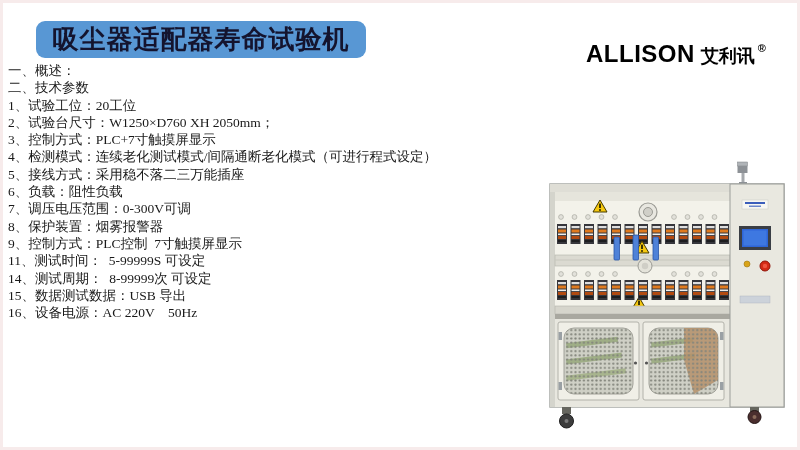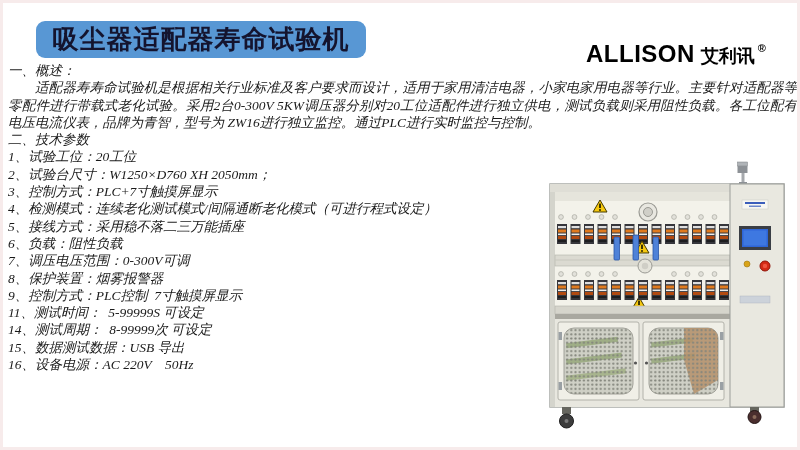--- a/index.html
+++ b/index.html
@@ -25,21 +25,21 @@
   .logo{
     position:absolute;left:586px;top:40px;display:flex;align-items:baseline;
     color:#000000;font-family:"Liberation Sans", sans-serif;font-weight:bold;
   }
   .logo-latin{font-size:24px;letter-spacing:.5px;}
   .logo-cjk{font-size:18px;margin-left:6px;text-align:right;}
   .logo-reg{font-size:11px;position:relative;top:-10px;margin-left:3px;}
   
   .content{
     position:absolute;left:8px;top:62px;width:789px;
-    font-size:13.5px;line-height:17.3px;color:#191919;font-style:italic;
+    font-size:13.5px;line-height:17.3px;color:#191919;
   }
   .ov-heading,.spec-heading{white-space:pre-wrap;}
   .para{text-indent:2em;text-align:justify;}
   .spec-item{white-space:pre-wrap;}
   
   .machine{position:absolute;left:544px;top:160px;width:252px;height:282px;}
 </style>
 </head>
 <body>
 
@@ -50,21 +50,20 @@
 </div>
 
 <div class="logo">
   <span class="logo-latin">ALLISON</span>
   <span class="logo-cjk">艾利讯</span>
   <span class="logo-reg">®</span>
 </div>
 
 <div class="content">
   <div class="ov-heading">一、概述：</div>
-  <div class="para">适配器寿寿命试验机是根据相关行业标准及客户要求而设计，适用于家用清洁电器，小家电家用电器等行业。主要针对适配器等零配件进行带载式老化试验。采用2台0-300V 5KW调压器分别对20工位适配件进行独立供电，测试负载则采用阻性负载。各工位配有电压电流仪表，品牌为青智，型号为 ZW16进行独立监控。通过PLC进行实时监控与控制。</div>
   <div class="spec-heading">二、技术参数</div>
   <div class="spec-item">1、试验工位：20工位</div>
   <div class="spec-item">2、试验台尺寸：W1250×D760 XH 2050mm；</div>
   <div class="spec-item">3、控制方式：PLC+7寸触摸屏显示</div>
   <div class="spec-item">4、检测模式：连续老化测试模式/间隔通断老化模式（可进行程式设定）</div>
   <div class="spec-item">5、接线方式：采用稳不落二三万能插座</div>
   <div class="spec-item">6、负载：阻性负载</div>
   <div class="spec-item">7、调压电压范围：0-300V可调</div>
   <div class="spec-item">8、保护装置：烟雾报警器</div>
   <div class="spec-item">9、控制方式：PLC控制  7寸触摸屏显示</div>

